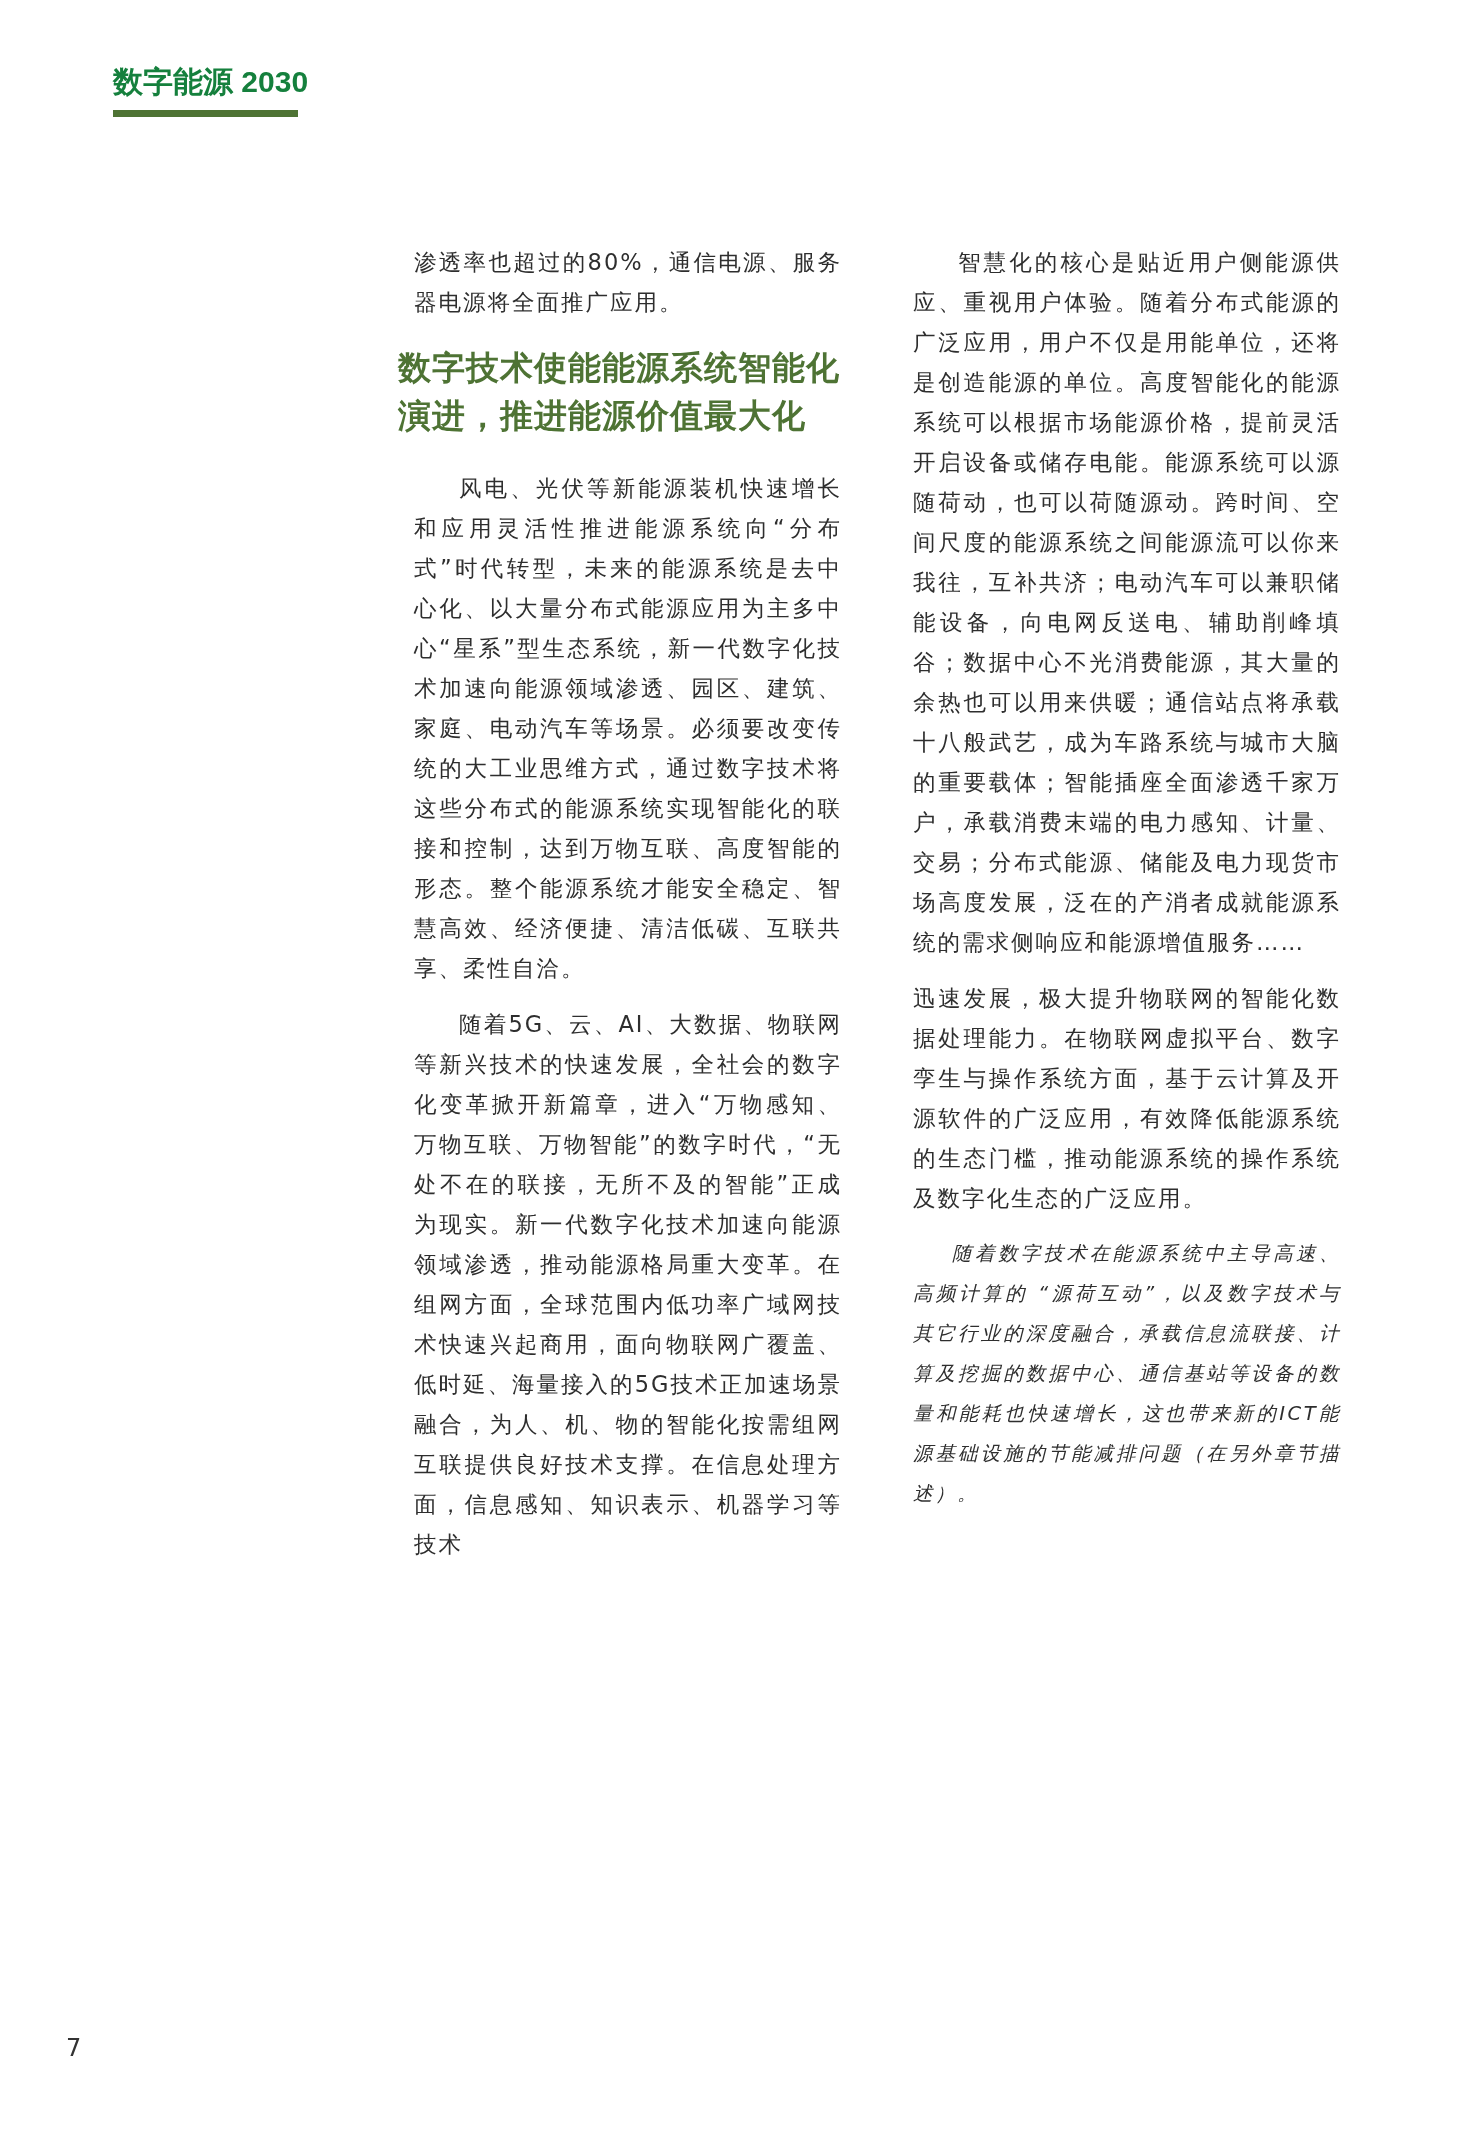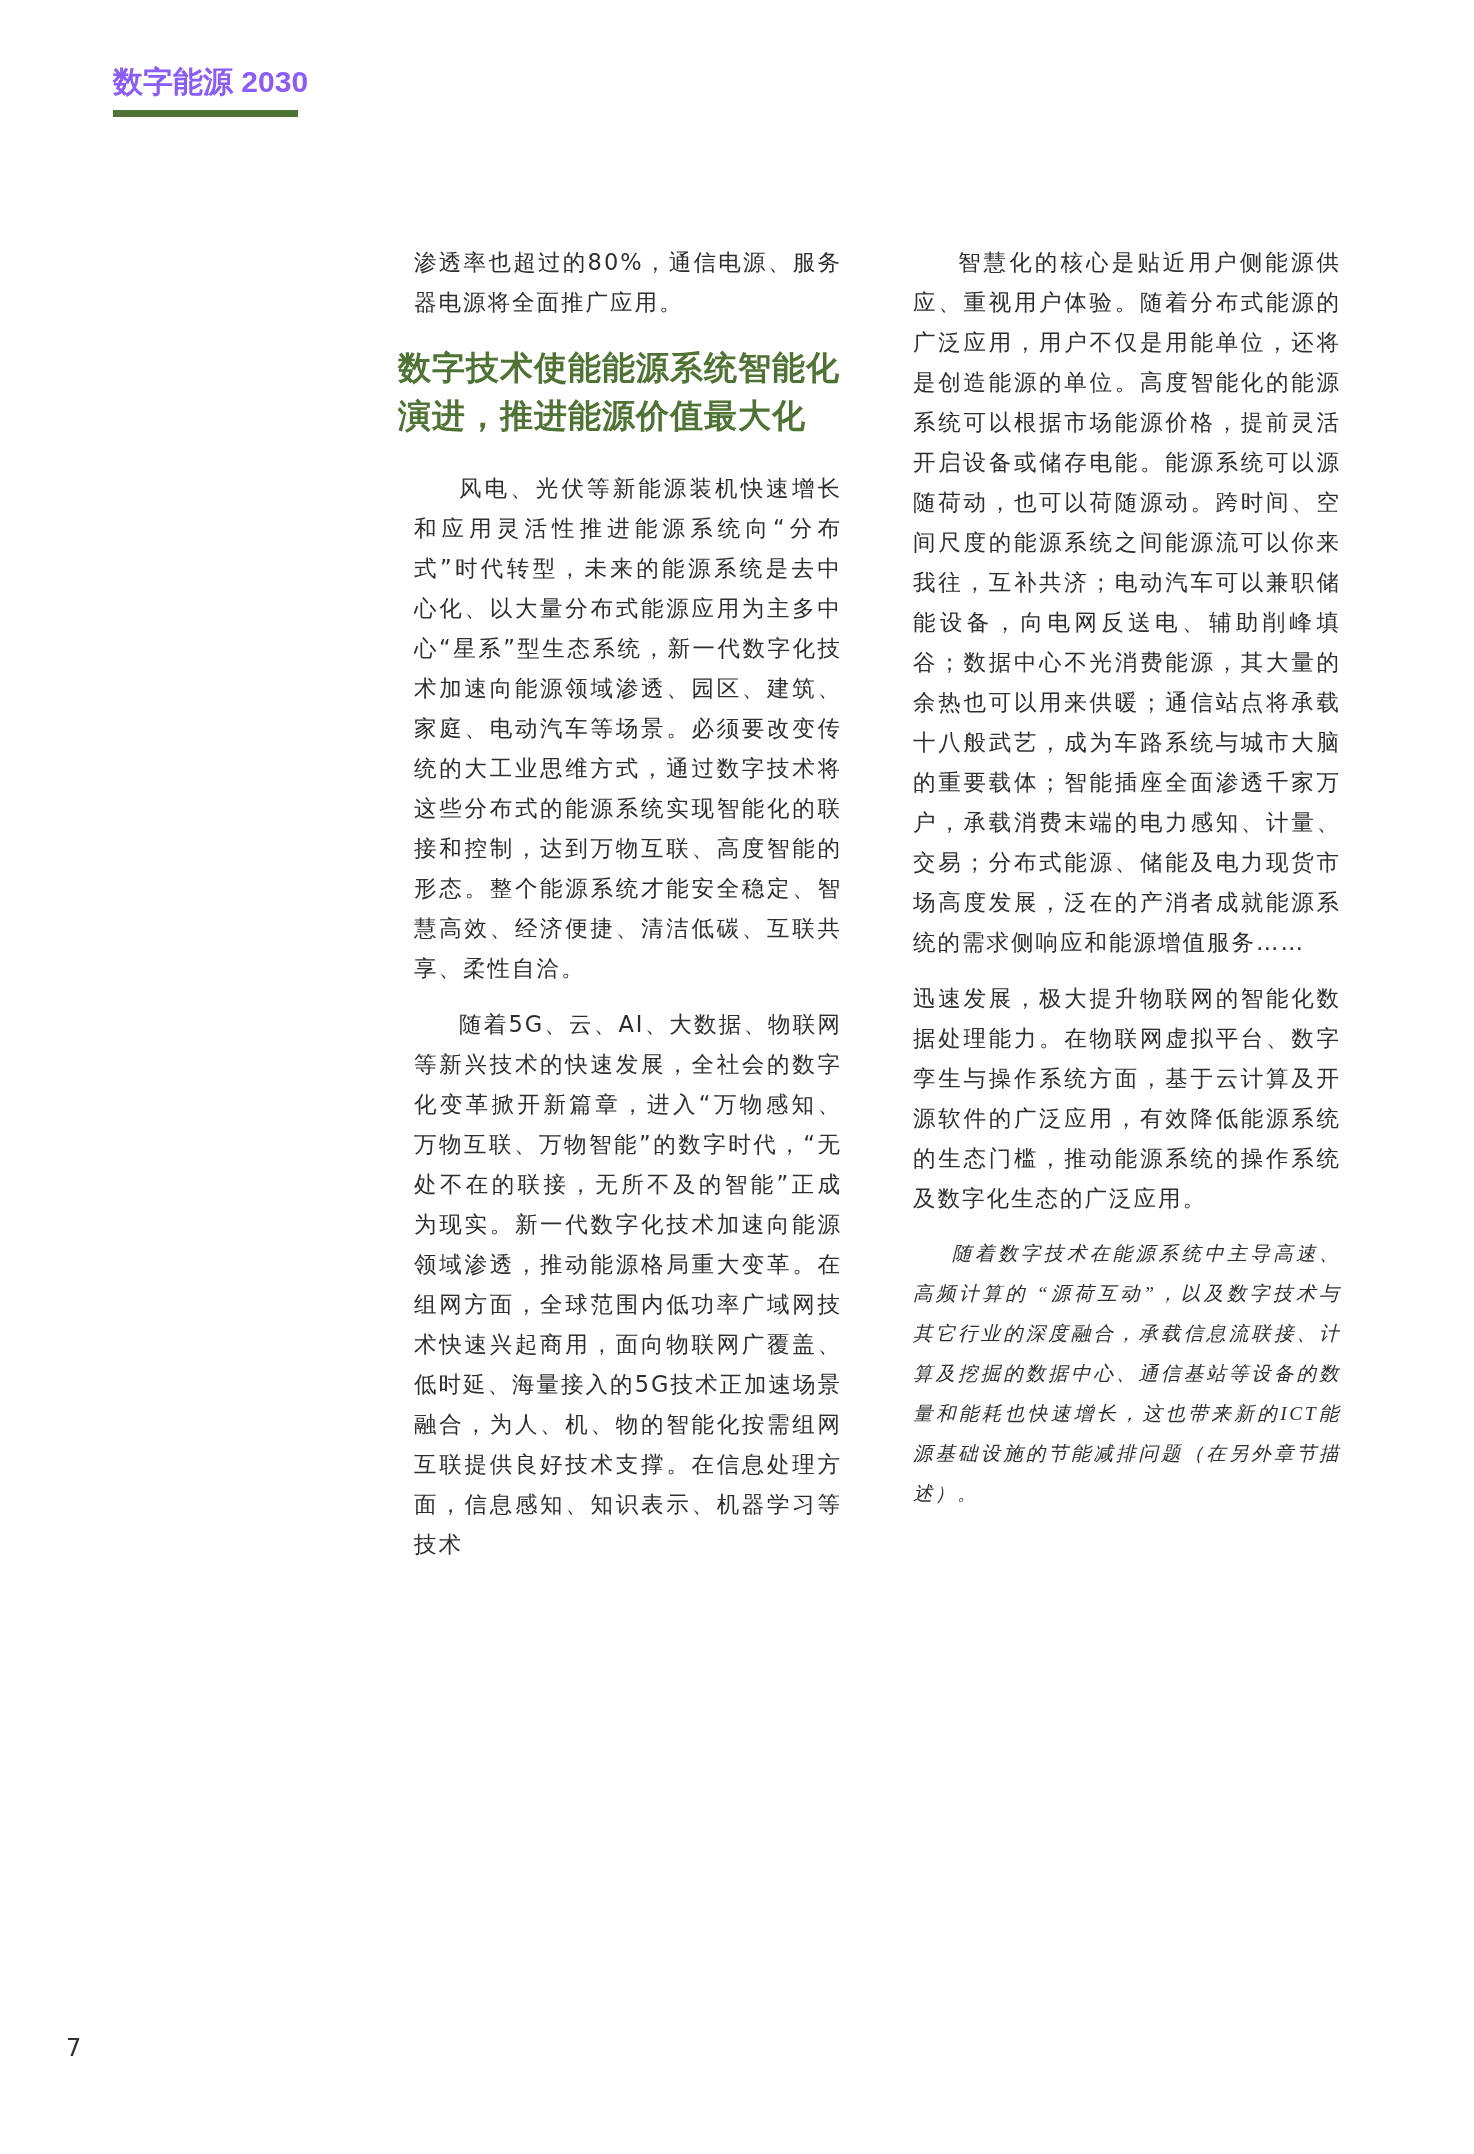--- a/index.html
+++ b/index.html
@@ -17,21 +17,21 @@
     }
     .header {
       position: absolute;
       left: 113px;
       top: 62px;
     }
     .header-title {
       font-family: "Liberation Sans", "DejaVu Sans", sans-serif;
       font-weight: bold;
       font-size: 30px;
-      color: #8b5cf6;
+      color: #15803d;
       line-height: 40px;
       white-space: nowrap;
     }
     .header-bar {
       margin-top: 8px;
       width: 185px;
       height: 7px;
       background: #4e7334;
     }
     .column {
@@ -57,21 +57,20 @@
       line-height: 48px;
       font-weight: bold;
       color: #4e7334;
       letter-spacing: 1px;
     }
     .para.italic {
       font-style: italic;
       font-size: 19.5px;
       line-height: 40px;
       letter-spacing: 2.5px;
-      font-family: Liberation Serif, serif;
     }
     .page-number {
       position: absolute;
       left: 66px;
       top: 2034px;
       font-size: 24px;
       color: #333333;
       font-family: "DejaVu Sans", sans-serif;
     }
   </style>

